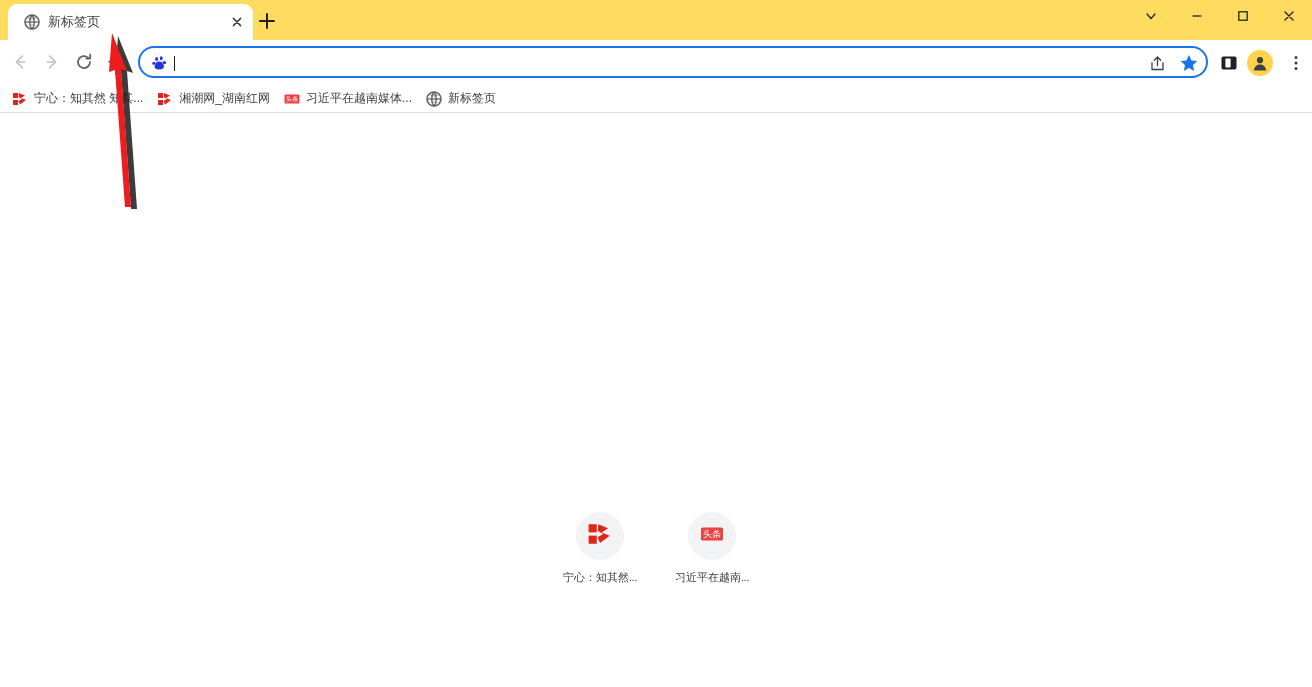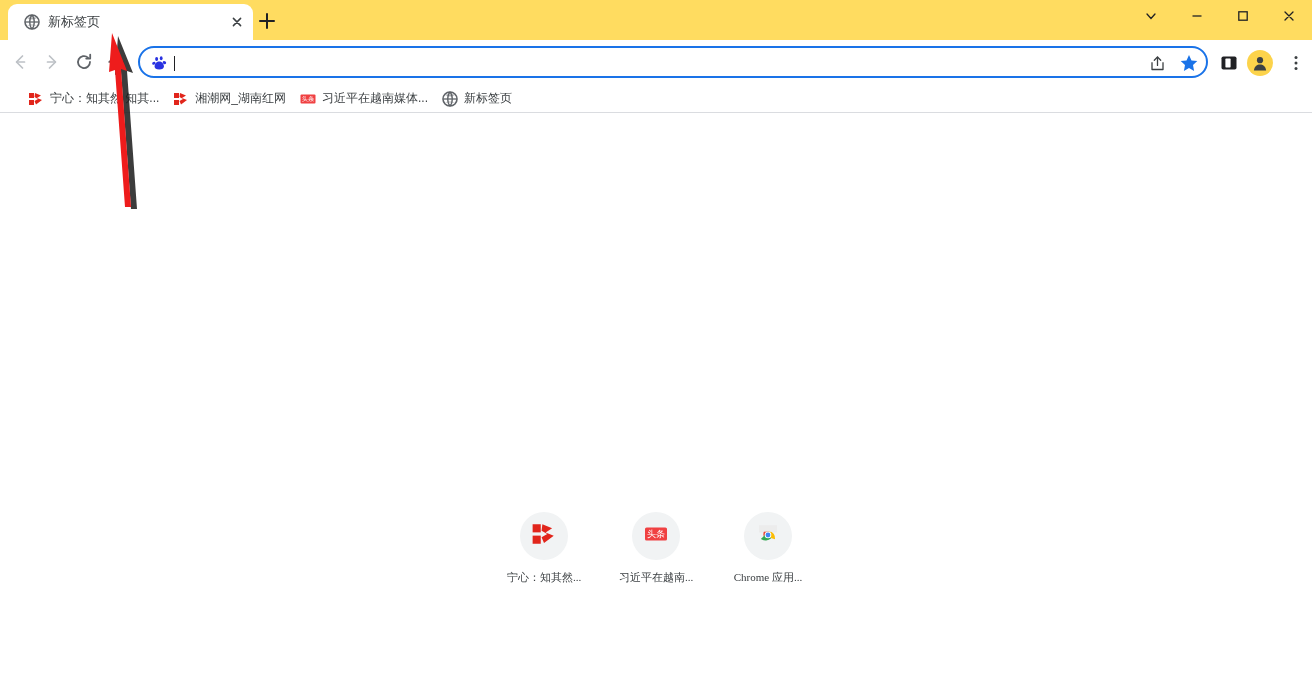--- a/index.html
+++ b/index.html
@@ -79,21 +79,21 @@
   }
   .avatar {
     position: absolute; left: 1247px; top: 50px; width: 26px; height: 26px;
     border-radius: 50%; background: #fcd34b;
     display: flex; align-items: center; justify-content: center; cursor: pointer;
   }
 
   
   .bookmarks {
     position: absolute; left: 0; top: 85px; width: 1312px; height: 27px;
-    background: #ffffff; display: flex; align-items: center; padding-left: 24px;
+    background: #ffffff; display: flex; align-items: center; padding-left: 8px;
   }
   .bm-item {
     display: flex; align-items: center; height: 22px; padding: 0 8px 0 4px;
     border-radius: 4px; cursor: pointer; margin-right: 2px;
   }
   .bm-icon { width: 16px; height: 16px; margin-right: 6px; flex: 0 0 16px; }
   .bm-label {
     font-size: 12px; color: #3c4043; white-space: nowrap;
     max-width: 112px; overflow: hidden; text-overflow: ellipsis;
   }
@@ -333,36 +333,20 @@
           <span>
             <svg width="26" height="26" viewBox="0 0 26 26">
               <rect x="2" y="6.5" width="22" height="13" rx="1.6" fill="#f04142"></rect>
               <text x="13" y="16.2" font-family="'DejaVu Sans', sans-serif" font-size="9" fill="#ffffff" text-anchor="middle">头条</text>
             </svg>
           </span>
         </div>
         <div class="tile-label">习近平在越南...</div>
       </div>
 
-      <div class="tile">
-        <div class="tile-circle">
-          <span>
-            <svg width="26" height="26" viewBox="0 0 26 26">
-              <rect x="4" y="4.5" width="18" height="7" fill="#ececec"></rect>
-              <path d="M13 9.5 A8 8 0 0 1 20.9 16.2 L14.6 16.2 A2.3 2.3 0 0 0 13 13.9 Z" fill="#ea4335" transform="rotate(-105 13 14)"></path>
-              <path d="M13 9.5 A8 8 0 0 1 20.9 16.2 L14.6 16.2 A2.3 2.3 0 0 0 13 13.9 Z" fill="#fbbc05" transform="rotate(15 13 14)"></path>
-              <path d="M13 9.5 A8 8 0 0 1 20.9 16.2 L14.6 16.2 A2.3 2.3 0 0 0 13 13.9 Z" fill="#34a853" transform="rotate(135 13 14)"></path>
-              <circle cx="13" cy="14" r="3.3" fill="#ffffff"></circle>
-              <circle cx="13" cy="14" r="2.4" fill="#4285f4"></circle>
-              <rect x="4" y="4.5" width="18" height="6.2" fill="#ececec"></rect>
-            </svg>
-          </span>
-        </div>
-        <div class="tile-label">Chrome 应用...</div>
-      </div>
 
     </div>
   </div>
 
   <svg class="arrow-layer" width="1312" height="687" viewBox="0 0 1312 687">
 
     <path d="M118 36 L133 73 L127 71 L137 209 L131 209 L121 72 L115 75 Z" fill="#1a1a1a" opacity="0.85"></path>
 
     <path d="M112 33 L127 71 L121 69 L131 207 L125 207 L115 70 L109 72 Z" fill="#ee1c1c"></path>
   </svg>

